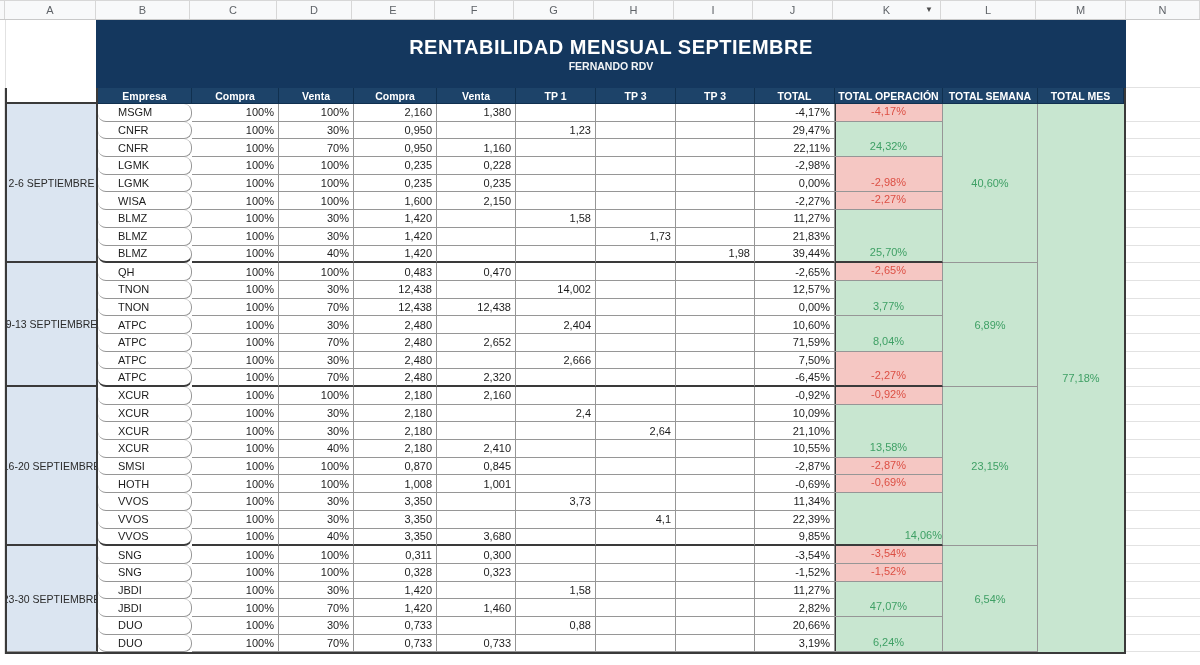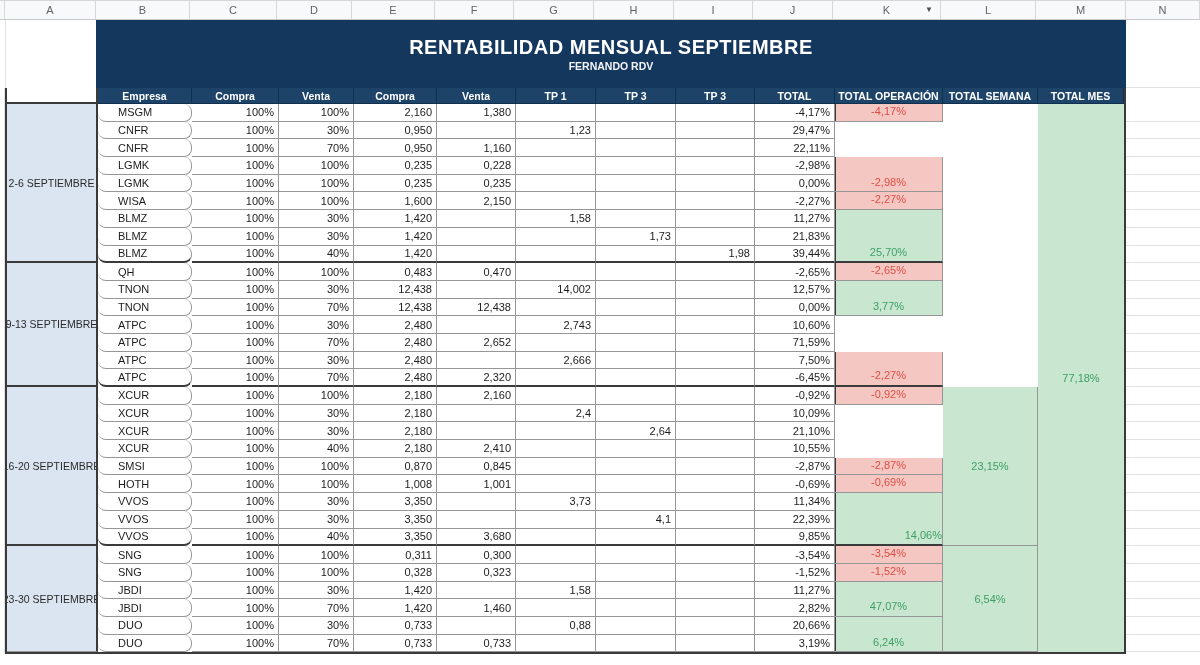--- a/index.html
+++ b/index.html
@@ -171,29 +171,33 @@
         <div class="c num gend" style="grid-area: 10 / 4;">40%</div>
         <div class="c num gend" style="grid-area: 10 / 5;">1,420</div>
         <div class="c num gend" style="grid-area: 10 / 6;"></div>
         <div class="c num gend" style="grid-area: 10 / 7;"></div>
         <div class="c num gend" style="grid-area: 10 / 8;"></div>
         <div class="c num gend" style="grid-area: 10 / 9;">1,98</div>
         <div class="c num gend" style="grid-area: 10 / 10;">39,44%</div>
         <div class="c op red" style="grid-area: 2 / 11 / span 1;">
           <span>-4,17%</span>
         </div>
+        <div class="c op green" style="grid-area: 3 / 11 / span 2;">
+          <span>24,32%</span>
+        </div>
         <div class="c op red" style="grid-area: 5 / 11 / span 2;">
           <span>-2,98%</span>
         </div>
         <div class="c op red" style="grid-area: 7 / 11 / span 1;">
           <span>-2,27%</span>
         </div>
         <div class="c op green gend" style="grid-area: 8 / 11 / span 3;">
           <span>25,70%</span>
         </div>
+        <div class="c sem" style="grid-area: 2 / 12 / span 9;">40,60%</div>
         <div class="c week gend" style="grid-area: 11 / 1 / span 7;">9-13 SEPTIEMBRE</div>
         <div class="c txt" style="grid-area: 11 / 2;">QH</div>
         <div class="c num" style="grid-area: 11 / 3;">100%</div>
         <div class="c num" style="grid-area: 11 / 4;">100%</div>
         <div class="c num" style="grid-area: 11 / 5;">0,483</div>
         <div class="c num" style="grid-area: 11 / 6;">0,470</div>
         <div class="c num" style="grid-area: 11 / 7;"></div>
         <div class="c num" style="grid-area: 11 / 8;"></div>
         <div class="c num" style="grid-area: 11 / 9;"></div>
         <div class="c num" style="grid-area: 11 / 10;">-2,65%</div>
@@ -213,21 +217,21 @@
         <div class="c num" style="grid-area: 13 / 6;">12,438</div>
         <div class="c num" style="grid-area: 13 / 7;"></div>
         <div class="c num" style="grid-area: 13 / 8;"></div>
         <div class="c num" style="grid-area: 13 / 9;"></div>
         <div class="c num" style="grid-area: 13 / 10;">0,00%</div>
         <div class="c txt" style="grid-area: 14 / 2;">ATPC</div>
         <div class="c num" style="grid-area: 14 / 3;">100%</div>
         <div class="c num" style="grid-area: 14 / 4;">30%</div>
         <div class="c num" style="grid-area: 14 / 5;">2,480</div>
         <div class="c num" style="grid-area: 14 / 6;"></div>
-        <div class="c num" style="grid-area: 14 / 7;">2,743</div>
+        <div class="c num" style="grid-area: 14 / 7;">2,404</div>
         <div class="c num" style="grid-area: 14 / 8;"></div>
         <div class="c num" style="grid-area: 14 / 9;"></div>
         <div class="c num" style="grid-area: 14 / 10;">10,60%</div>
         <div class="c txt" style="grid-area: 15 / 2;">ATPC</div>
         <div class="c num" style="grid-area: 15 / 3;">100%</div>
         <div class="c num" style="grid-area: 15 / 4;">70%</div>
         <div class="c num" style="grid-area: 15 / 5;">2,480</div>
         <div class="c num" style="grid-area: 15 / 6;">2,652</div>
         <div class="c num" style="grid-area: 15 / 7;"></div>
         <div class="c num" style="grid-area: 15 / 8;"></div>
@@ -250,23 +254,27 @@
         <div class="c num gend" style="grid-area: 17 / 7;"></div>
         <div class="c num gend" style="grid-area: 17 / 8;"></div>
         <div class="c num gend" style="grid-area: 17 / 9;"></div>
         <div class="c num gend" style="grid-area: 17 / 10;">-6,45%</div>
         <div class="c op red" style="grid-area: 11 / 11 / span 1;">
           <span>-2,65%</span>
         </div>
         <div class="c op green" style="grid-area: 12 / 11 / span 2;">
           <span>3,77%</span>
         </div>
+        <div class="c op green" style="grid-area: 14 / 11 / span 2;">
+          <span>8,04%</span>
+        </div>
         <div class="c op red gend" style="grid-area: 16 / 11 / span 2;">
           <span>-2,27%</span>
         </div>
+        <div class="c sem" style="grid-area: 11 / 12 / span 7;">6,89%</div>
         <div class="c week gend" style="grid-area: 18 / 1 / span 9;">16-20 SEPTIEMBRE</div>
         <div class="c txt" style="grid-area: 18 / 2;">XCUR</div>
         <div class="c num" style="grid-area: 18 / 3;">100%</div>
         <div class="c num" style="grid-area: 18 / 4;">100%</div>
         <div class="c num" style="grid-area: 18 / 5;">2,180</div>
         <div class="c num" style="grid-area: 18 / 6;">2,160</div>
         <div class="c num" style="grid-area: 18 / 7;"></div>
         <div class="c num" style="grid-area: 18 / 8;"></div>
         <div class="c num" style="grid-area: 18 / 9;"></div>
         <div class="c num" style="grid-area: 18 / 10;">-0,92%</div>
@@ -338,20 +346,23 @@
         <div class="c num gend" style="grid-area: 26 / 4;">40%</div>
         <div class="c num gend" style="grid-area: 26 / 5;">3,350</div>
         <div class="c num gend" style="grid-area: 26 / 6;">3,680</div>
         <div class="c num gend" style="grid-area: 26 / 7;"></div>
         <div class="c num gend" style="grid-area: 26 / 8;"></div>
         <div class="c num gend" style="grid-area: 26 / 9;"></div>
         <div class="c num gend" style="grid-area: 26 / 10;">9,85%</div>
         <div class="c op red" style="grid-area: 18 / 11 / span 1;">
           <span>-0,92%</span>
         </div>
+        <div class="c op green" style="grid-area: 19 / 11 / span 3;">
+          <span>13,58%</span>
+        </div>
         <div class="c op red" style="grid-area: 22 / 11 / span 1;">
           <span>-2,87%</span>
         </div>
         <div class="c op red" style="grid-area: 23 / 11 / span 1;">
           <span>-0,69%</span>
         </div>
         <div class="c op green gend" style="grid-area: 24 / 11 / span 3; align-items: flex-end;">
           <span>14,06%</span>
         </div>
         <div class="c sem" style="grid-area: 18 / 12 / span 9;">23,15%</div>

